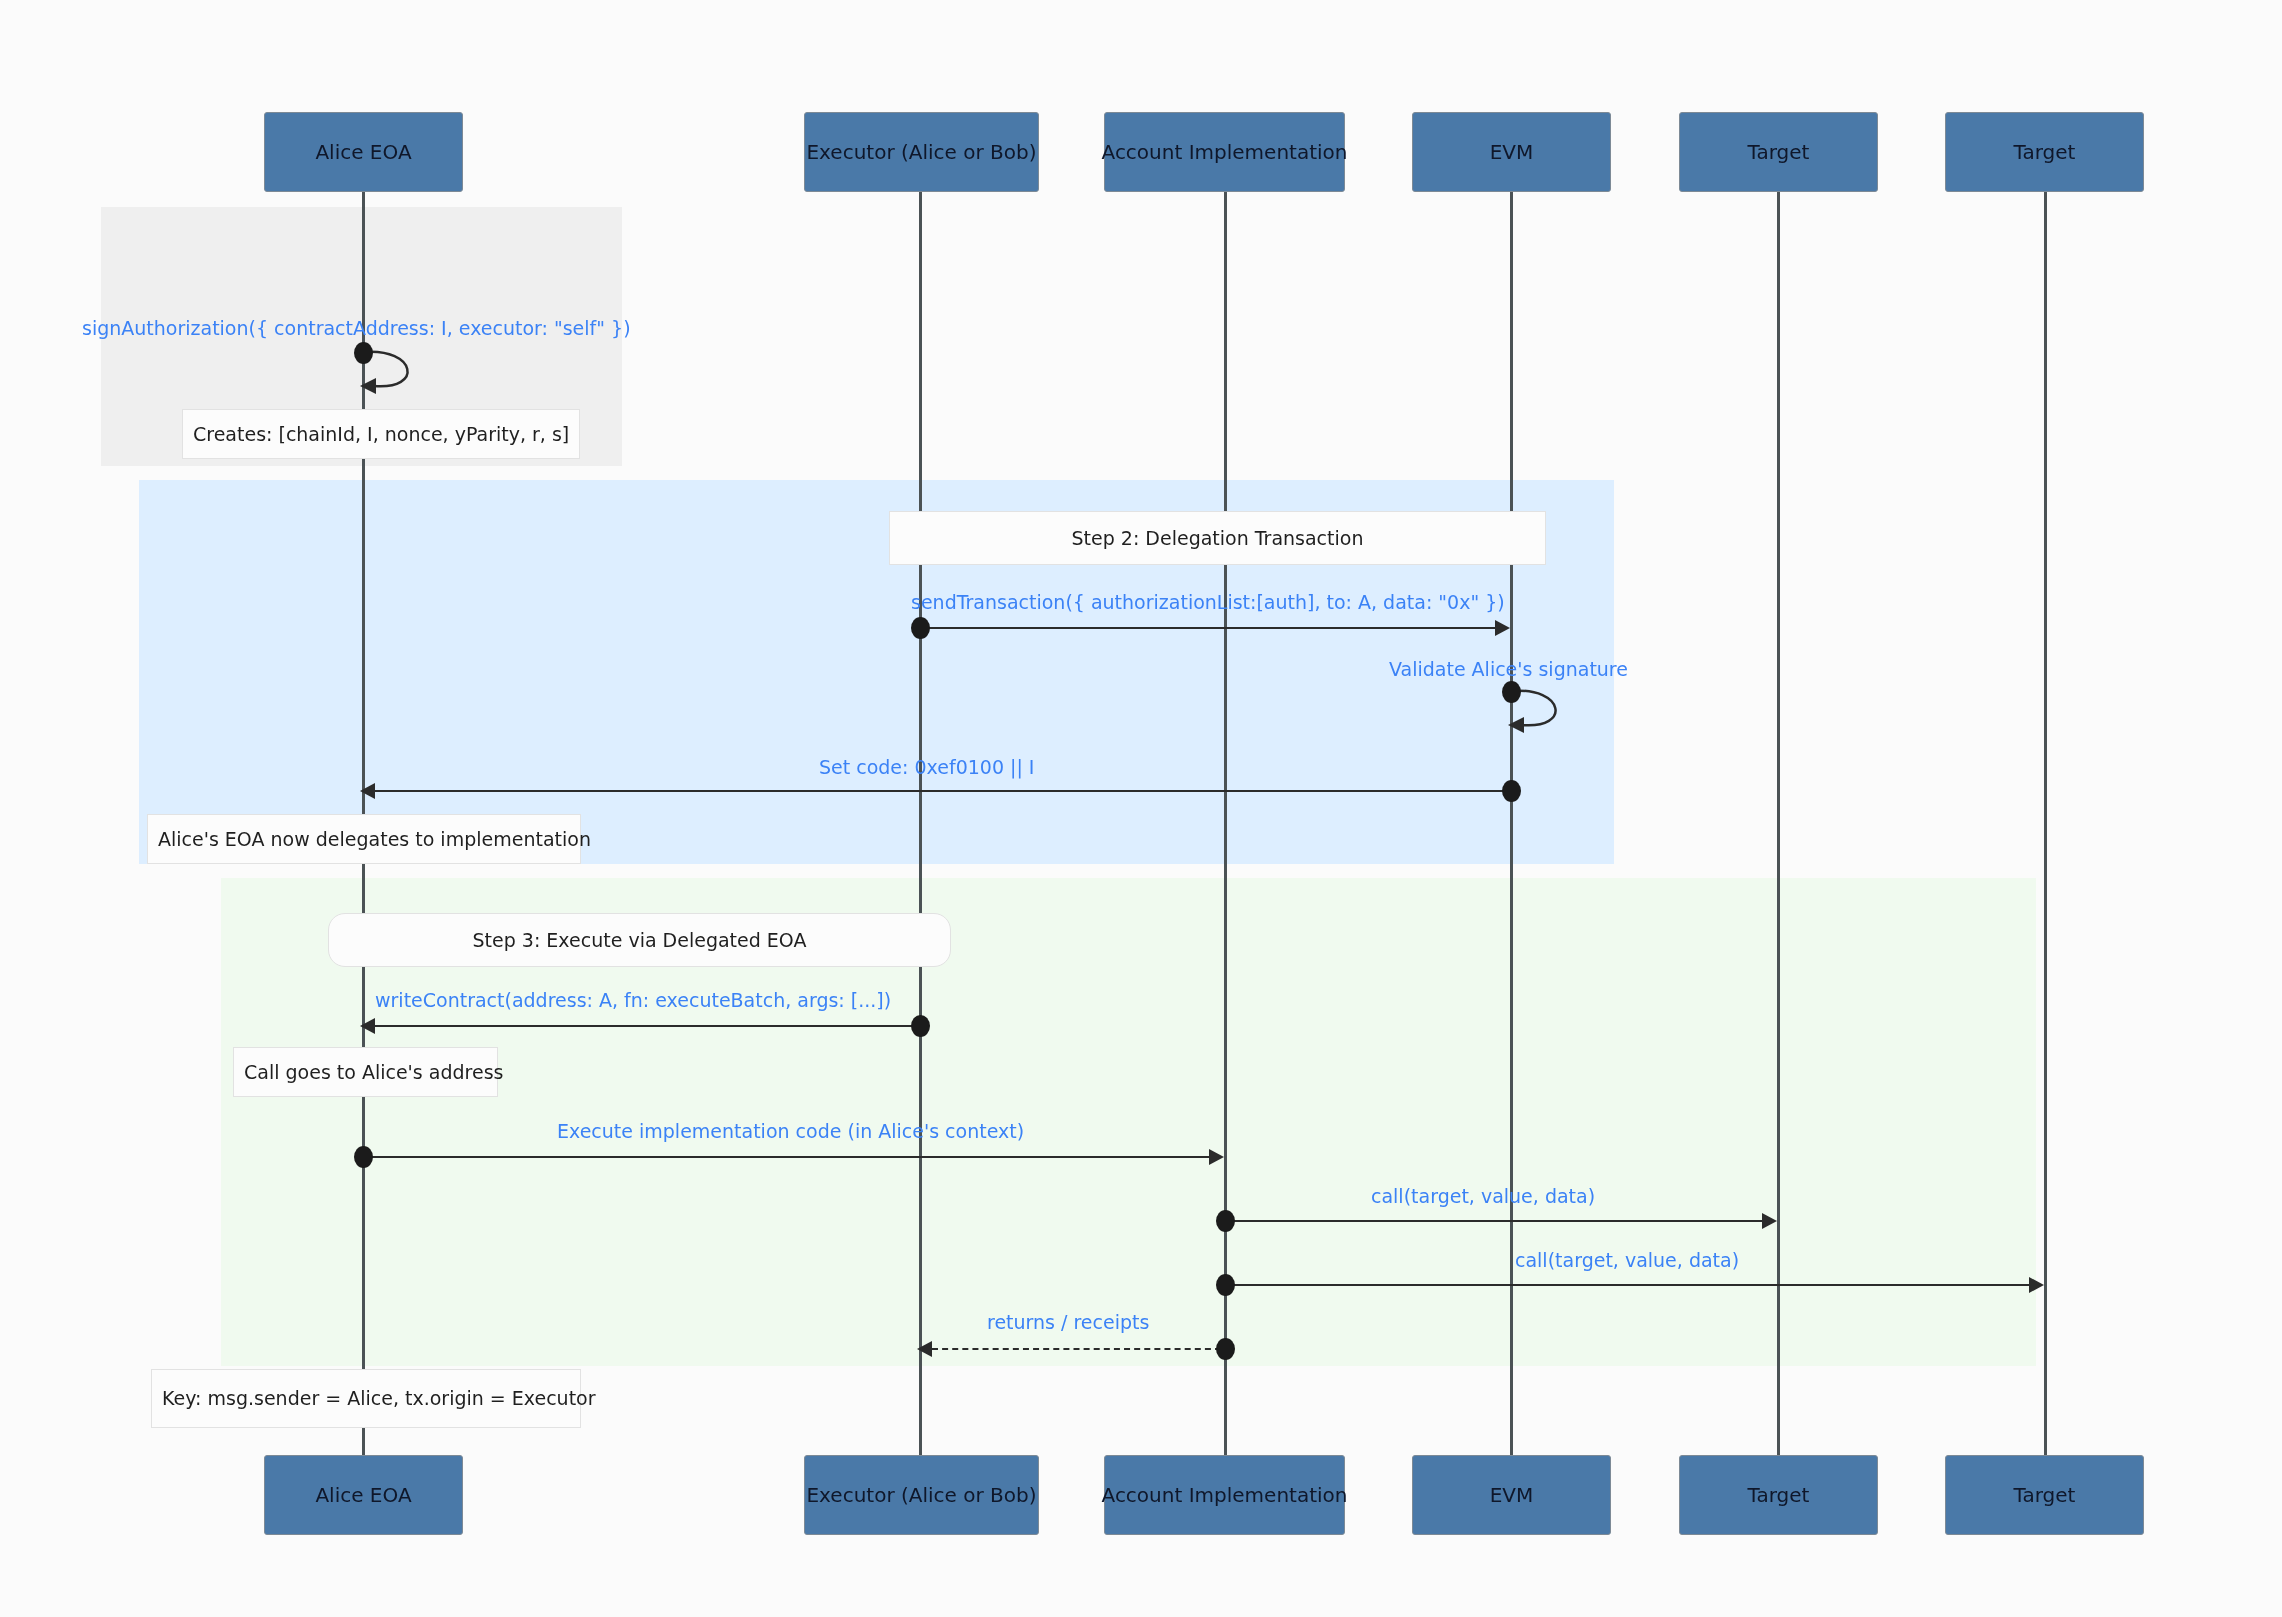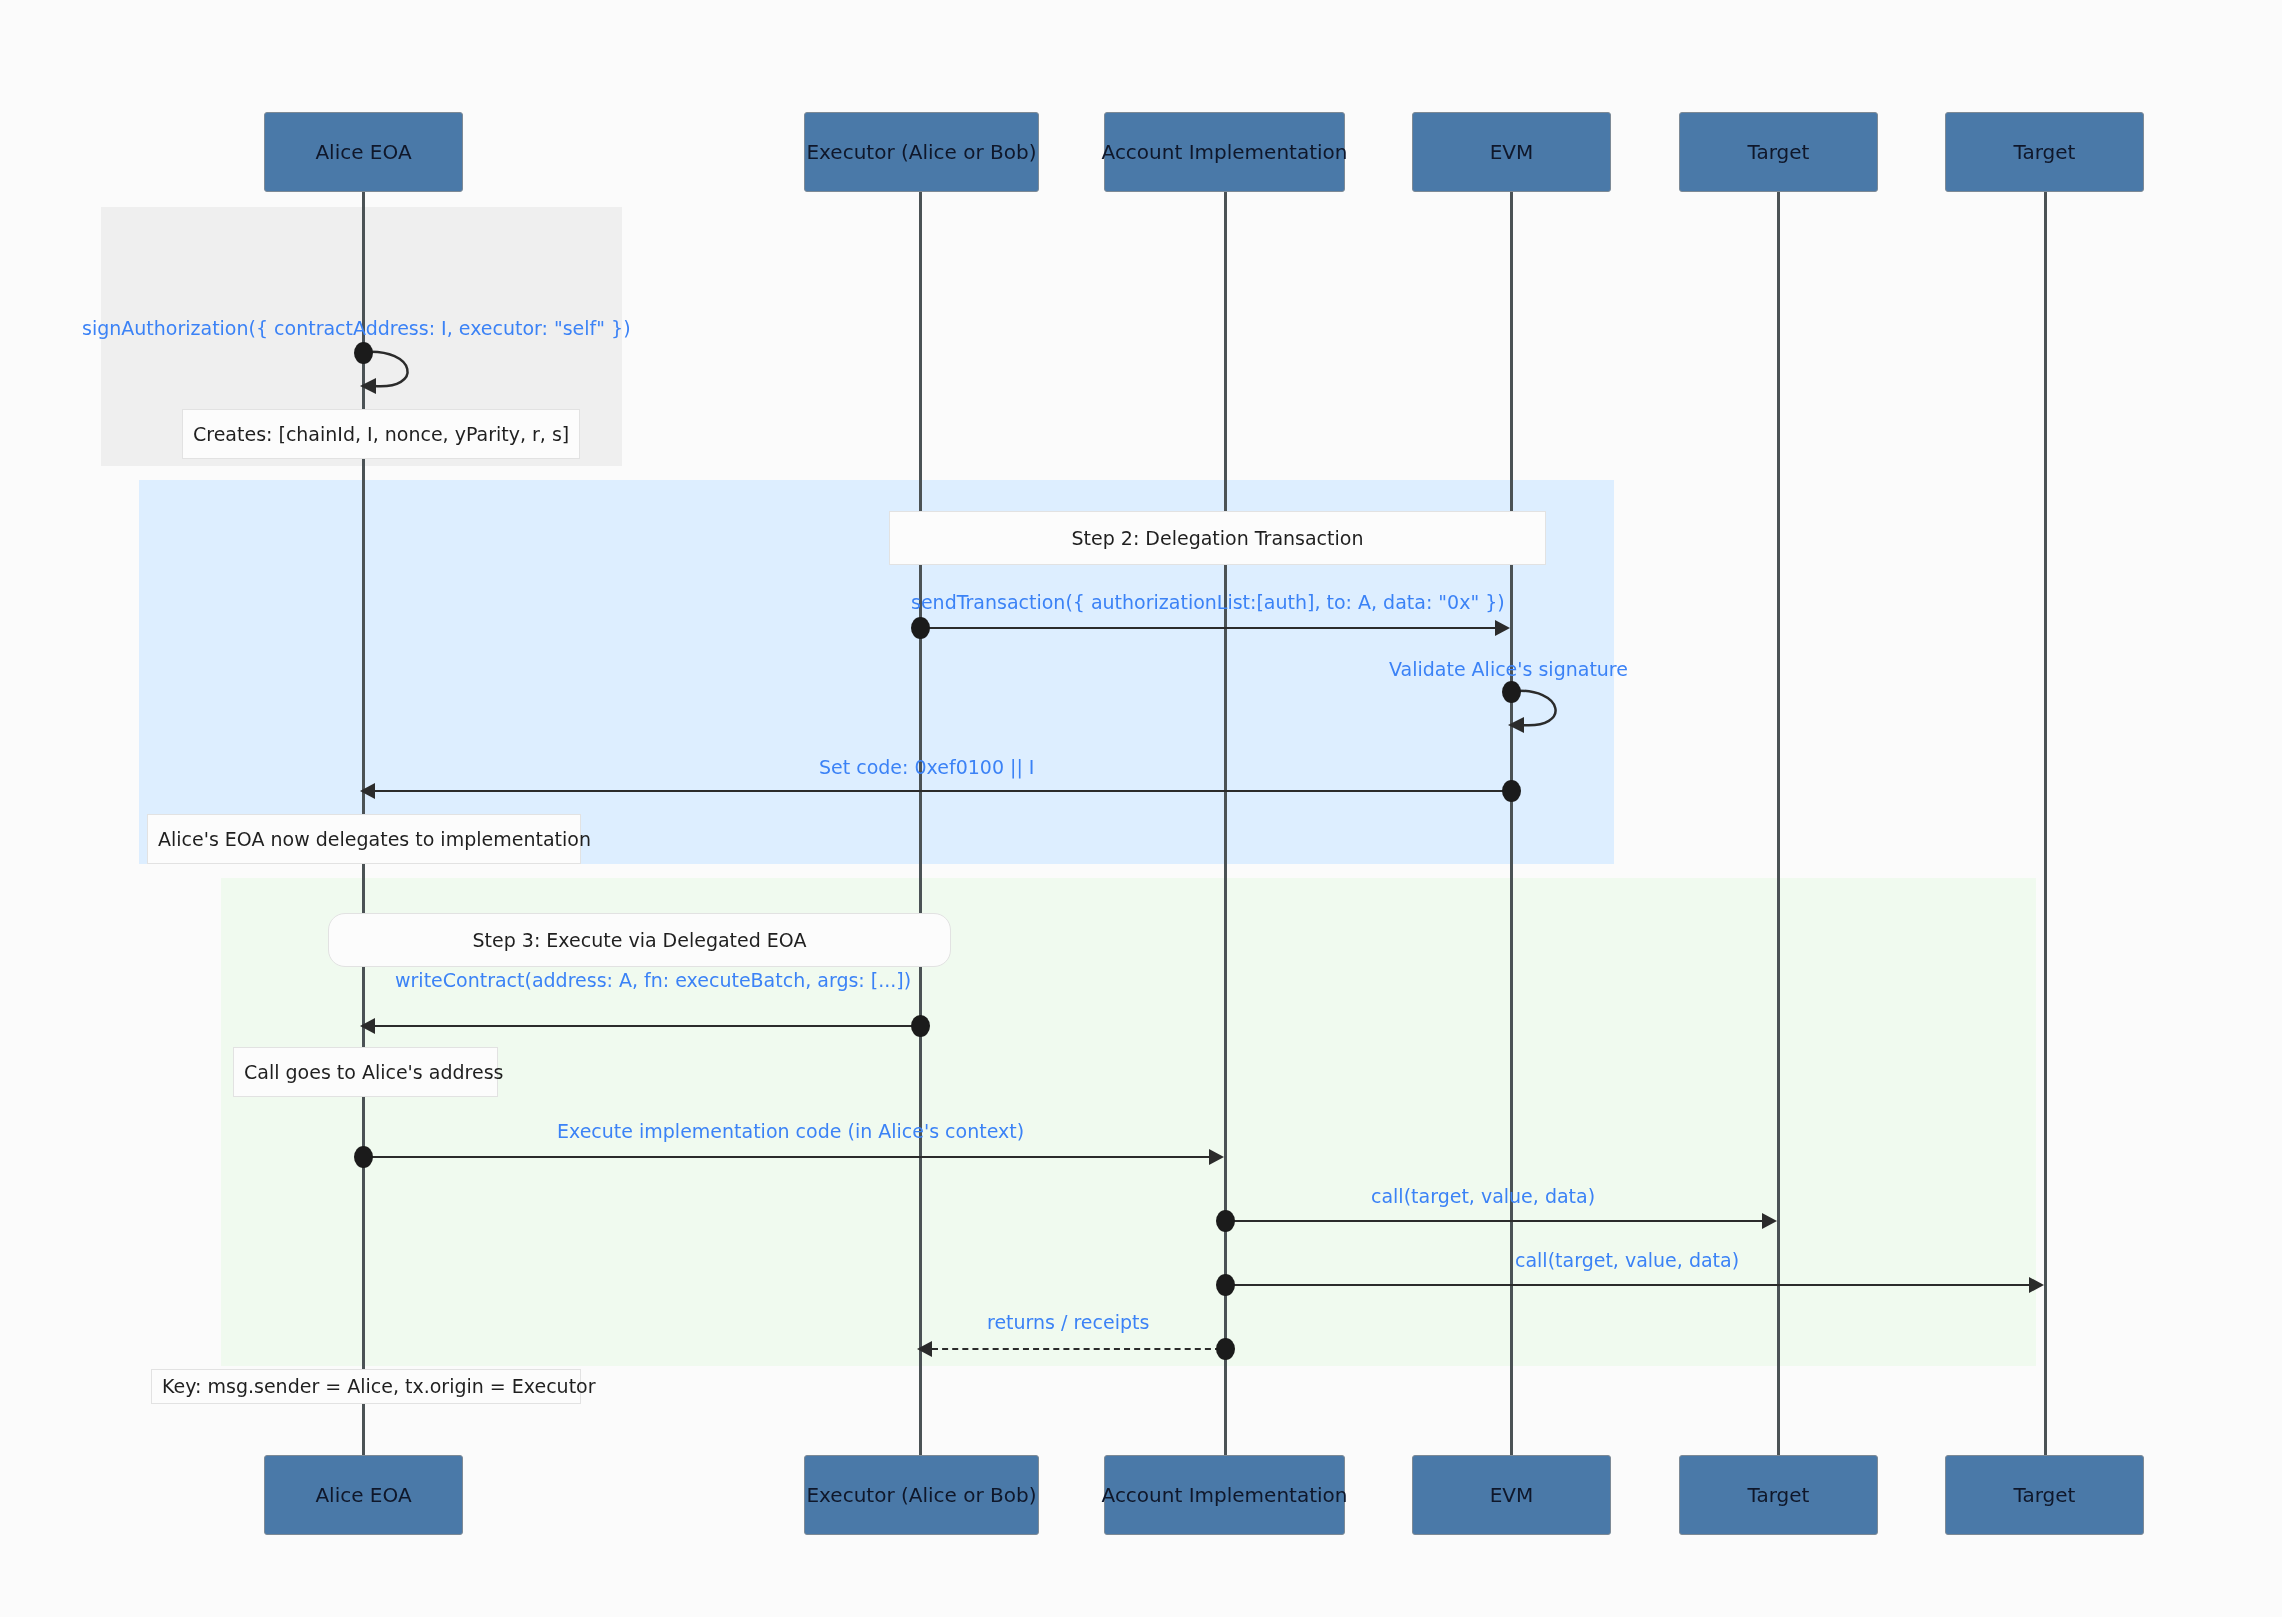--- a/index.html
+++ b/index.html
@@ -203,21 +203,21 @@
   <div class="arrow-head arrow-left" style="left:360px; top:783px;"></div>
 
   <div class="note leftpad" style="left:147px; top:814px; width:434px; height:50px;">
     <span>Alice's EOA now delegates to implementation</span>
   </div>
 
   <div class="note centered" style="left:328px; top:913px; width:623px; height:54px;border-radius:17px;">
     <span>Step 3: Execute via Delegated EOA</span>
   </div>
 
-  <div class="msg-text" style="left:375px; top:971px;margin-left:20px;">
+  <div class="msg-text" style="left:375px; top:991px;">
     <span>writeContract(address: A, fn: executeBatch, args: [...])</span>
   </div>
   <div class="origin-dot" style="left:911px; top:1015px;"></div>
   <div class="msg-line" style="left:375px; top:1025px; width:545px;"></div>
   <div class="arrow-head arrow-left" style="left:360px; top:1018px;"></div>
 
   <div class="note leftpad" style="left:233px; top:1047px; width:265px; height:50px;">
     <span>Call goes to Alice's address</span>
   </div>
 
@@ -242,18 +242,18 @@
   <div class="msg-line" style="left:1225px; top:1284px; width:804px;"></div>
   <div class="arrow-head arrow-right" style="left:2029px; top:1277px;"></div>
 
   <div class="msg-text" style="left:987px; top:1313px;">
     <span>returns / receipts</span>
   </div>
   <div class="origin-dot" style="left:1216px; top:1338px;"></div>
   <div class="msg-line dashed" style="left:932px; top:1348px; width:289px;"></div>
   <div class="arrow-head arrow-left" style="left:917px; top:1341px;"></div>
 
-  <div class="note leftpad" style="left:151px; top:1369px; width:430px; height:35px;">
+  <div class="note leftpad" style="left:151px; top:1369px; width:430px; height:59px;">
     <span>Key: msg.sender = Alice, tx.origin = Executor</span>
   </div>
 
 </div>
 
 
 </body></html>

